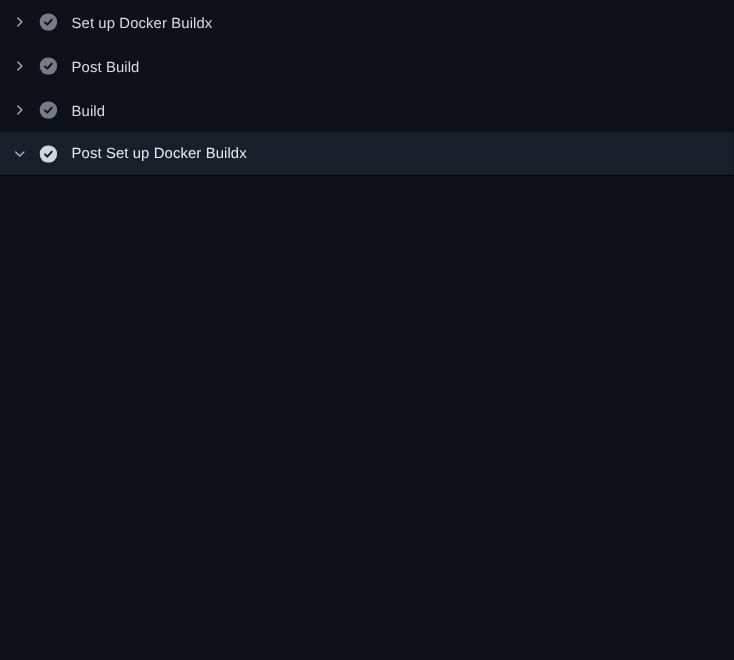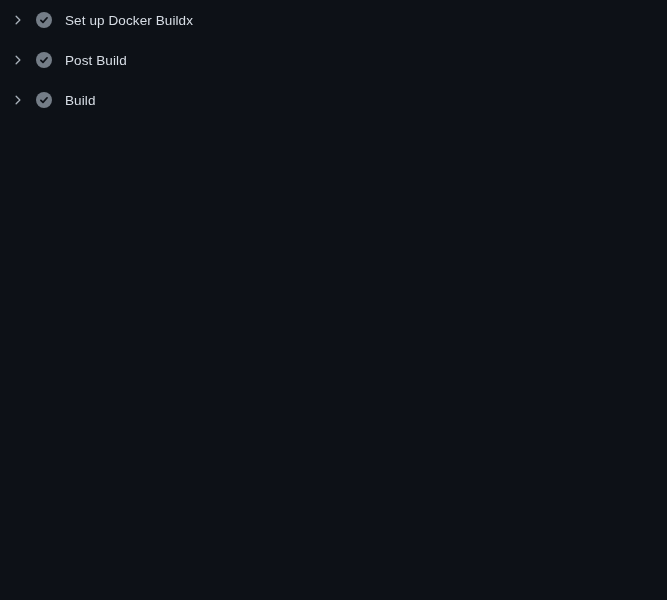--- a/index.html
+++ b/index.html
@@ -73,20 +73,34 @@
           <path d="M5.5 3l5 5-5 5" fill="none" stroke="#aab3bc" stroke-width="1.7" stroke-linecap="round" stroke-linejoin="round"></path>
         </svg>
       </span>
     <span class="check">
         <svg width="16" height="16" viewBox="0 0 16 16">
           <circle cx="8" cy="8" r="8" fill="#747d87"></circle>
           <path d="M4.9 8.3l2.1 2.1 4.1-4.6" fill="none" stroke="#0d1117" stroke-width="1.7" stroke-linecap="round" stroke-linejoin="round"></path>
         </svg>
       </span>
     <span class="step-label">Build</span>
+  </div>
+    <div class="step-row expanded">
+    <span class="chev">
+        <svg width="12" height="12" viewBox="0 0 16 16">
+          <path d="M3 5.5l5 5 5-5" fill="none" stroke="#aab3bc" stroke-width="1.7" stroke-linecap="round" stroke-linejoin="round"></path>
+        </svg>
+      </span>
+    <span class="check">
+        <svg width="16" height="16" viewBox="0 0 16 16">
+          <circle cx="8" cy="8" r="8" fill="#cfd6de"></circle>
+          <path d="M4.9 8.3l2.1 2.1 4.1-4.6" fill="none" stroke="#10141a" stroke-width="1.7" stroke-linecap="round" stroke-linejoin="round"></path>
+        </svg>
+      </span>
+    <span class="step-label">Post Set up Docker Buildx</span>
   </div>
   </div>
 <div class="log" id="log">
     <div class="log-row t-plain">
     
     
   </div>
     <div class="log-row t-group">
     
     

